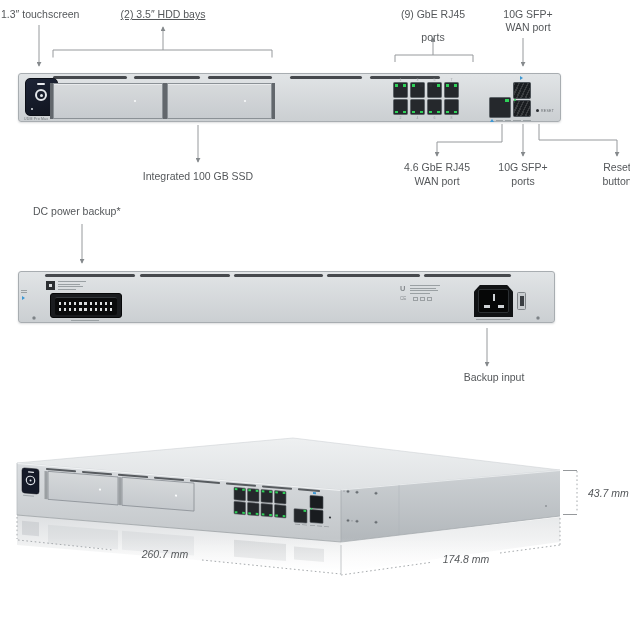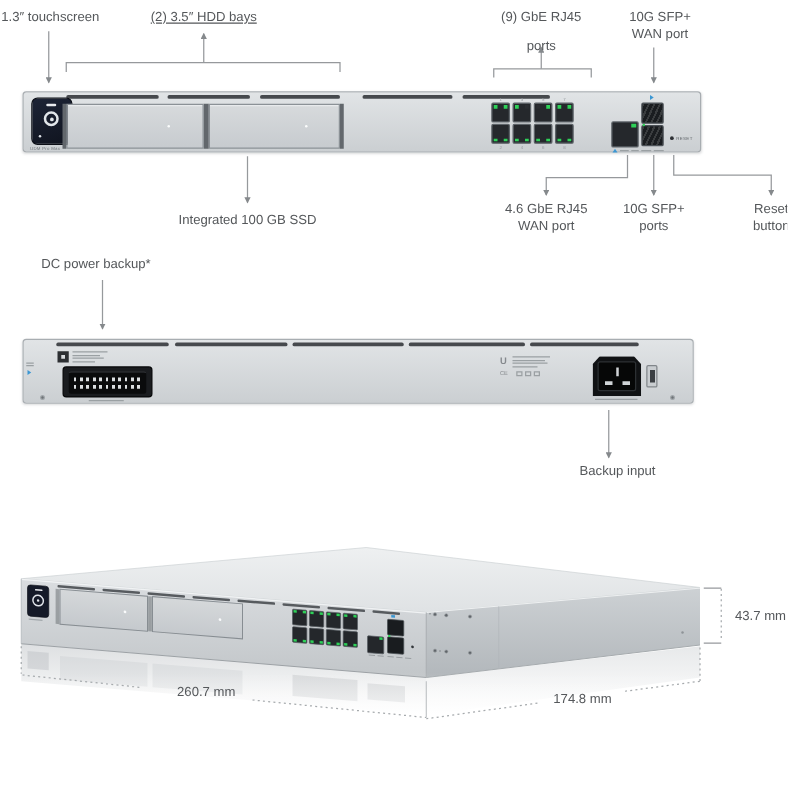--- a/index.html
+++ b/index.html
@@ -1,20 +1,20 @@
 <!DOCTYPE html>
 <html><head>
 <meta charset="utf-8">
 <style>
   html,body{margin:0;padding:0;background:#ffffff;}
   #stage{position:relative;width:630px;height:630px;background:#ffffff;overflow:hidden;
          font-family:"Liberation Sans",sans-serif;}
   .lbl{position:absolute;font-size:10.5px;line-height:13px;color:#54575a;white-space:nowrap;z-index:6;}
   .lbl.c{transform:translateX(-50%);text-align:center;}
-  .lbl.dim{color:#55585b;}
+  .lbl.dim{color:#55585b;font-style:italic;}
   .lbl.foot{color:#9aa0a4;}
   .panel{position:absolute;left:18px;width:543px;background:linear-gradient(180deg,#e1e4e6,#cbcfd2);
          border:1px solid #a8adb1;border-radius:3px;box-sizing:border-box;
          box-shadow:0 1px 2px rgba(60,65,70,.18);z-index:2;}
   .vent{position:absolute;height:3px;top:2px;background:#46494d;border-radius:1.5px;}
   .screen{position:absolute;left:6px;top:4px;width:33px;height:38px;border-radius:5px;
           background:linear-gradient(160deg,#1d2436,#10141f);border:1px solid #0b0e16;box-sizing:border-box;}
   .s-dash{position:absolute;left:11px;top:4px;width:8px;height:2px;background:#e9ebef;border-radius:1px;}
   .s-ring{position:absolute;left:9px;top:10px;width:12px;height:12px;border:2px solid #e2e6ea;border-radius:50%;box-sizing:border-box;}
   .s-core{position:absolute;left:13.5px;top:14.5px;width:3px;height:3px;background:#e2e6ea;border-radius:50%;}

